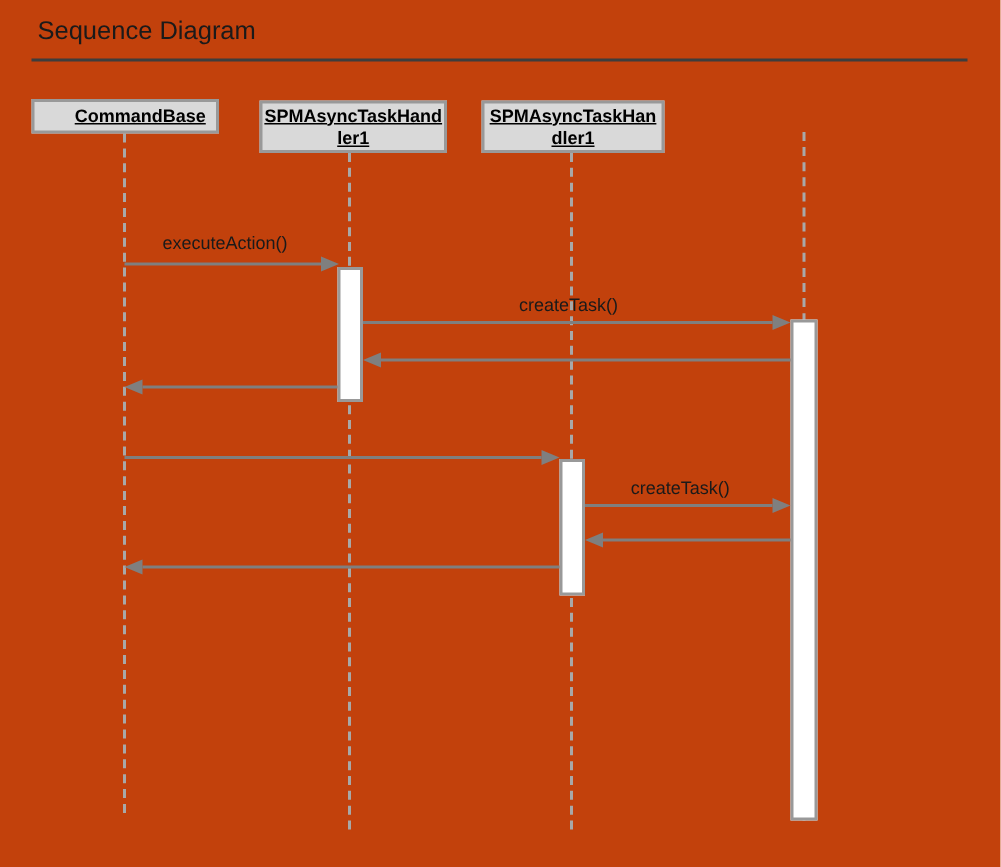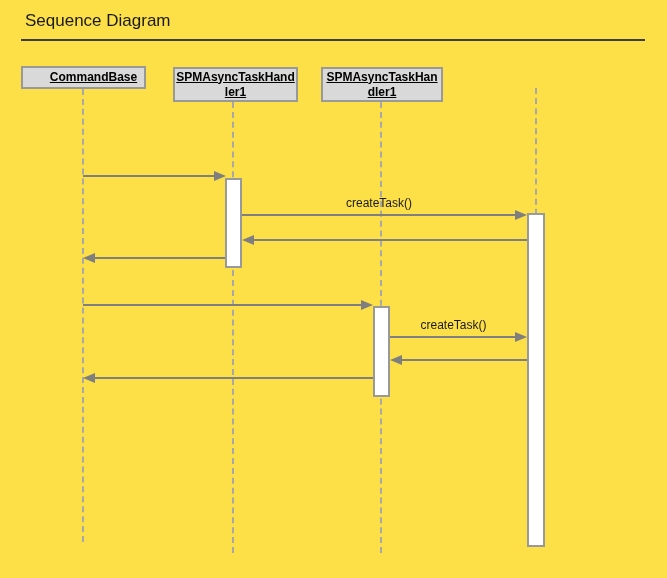--- a/index.html
+++ b/index.html
@@ -11,21 +11,21 @@
     --rule: #3d3d3d;
   }
   * { margin: 0; padding: 0; box-sizing: border-box; }
   html, body { background: #ffffff; }
   body { font-family: "Liberation Sans", sans-serif; color: var(--text); }
 
   .canvas {
     position: relative;
     width: 667px;
     height: 578px;
-    background: #fde047;
+    background: #c2410c;
     overflow: hidden;
   }
 
   .title {
     position: absolute;
     left: 25px;
     top: 11px;
     font-size: 17px;
     color: #1a1a1a;
     white-space: nowrap;
@@ -114,20 +114,21 @@
   <div class="actor" style="left:21px;  top:66px; width:125px; height:23px;padding-left:20px;">
     <span class="actor-label">CommandBase</span>
   </div>
   <div class="actor" style="left:173px; top:67px; width:125px; height:35px;">
     <span class="actor-label">SPMAsyncTaskHandler1</span>
   </div>
   <div class="actor" style="left:321px; top:67px; width:122px; height:35px;">
     <span class="actor-label">SPMAsyncTaskHandler1</span>
   </div>
 
+  <div class="msg-label" style="left:85px; top:155px; width:130px;">executeAction()</div>
   <div class="msg-line" style="left:83px; top:175px; width:131px;"></div>
   <div class="arrowhead right" style="left:214px; top:171px;"></div>
 
   <div class="msg-label" style="left:242px; top:196px; width:274px;">createTask()</div>
   <div class="msg-line" style="left:242px; top:214px; width:273px;"></div>
   <div class="arrowhead right" style="left:515px; top:210px;"></div>
 
   <div class="arrowhead left" style="left:242px; top:235px;"></div>
   <div class="msg-line" style="left:254px; top:239px; width:273px;"></div>
 

